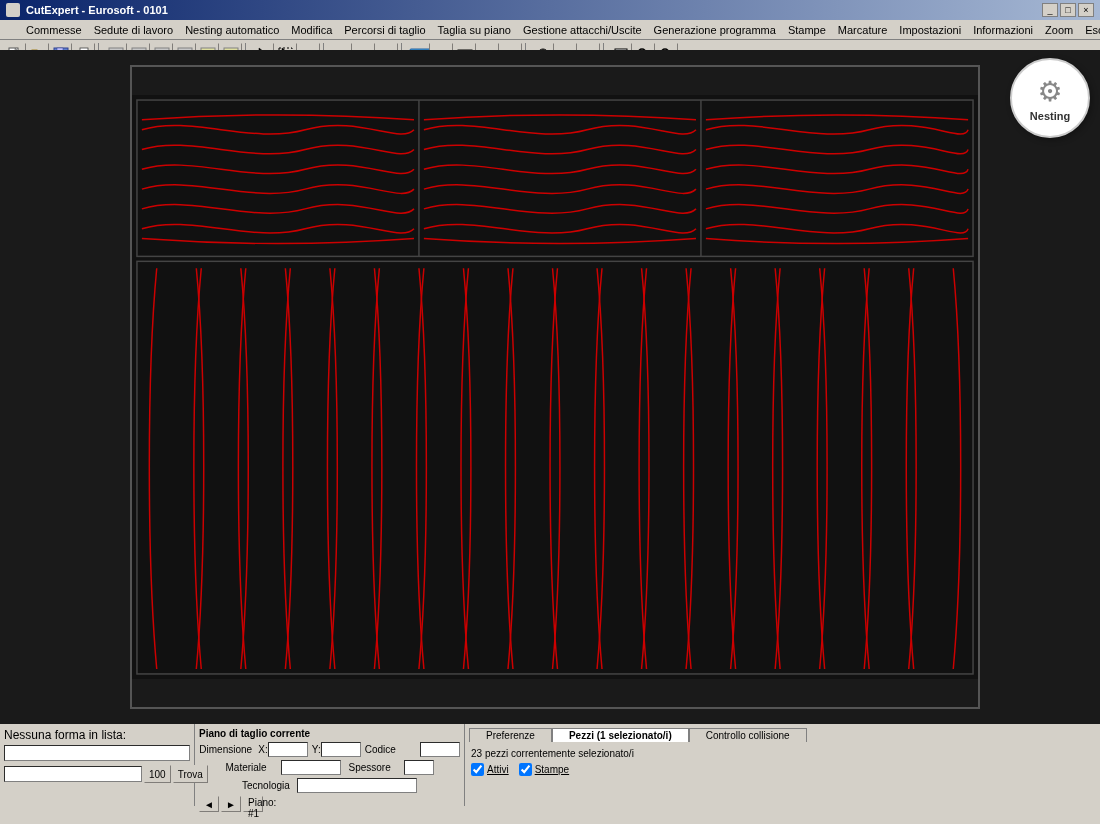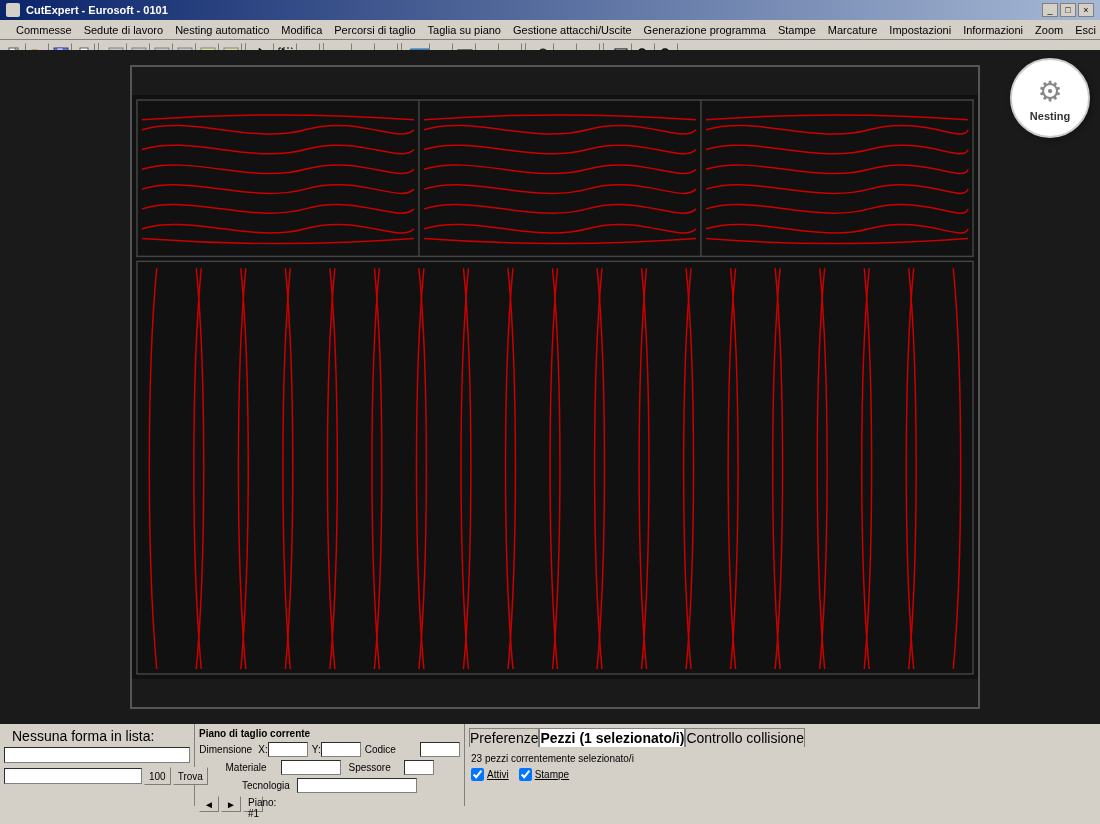--- a/index.html
+++ b/index.html
@@ -46,21 +46,21 @@
       padding: 0;
       line-height: 1;
     }
 
     
     #menu-bar {
       background: #d4d0c8;
       height: 20px;
       display: flex;
       align-items: center;
-      padding: 0 10px;
+      padding: 0 20px;
       border-bottom: 1px solid #808080;
     }
     .menu-item {
       padding: 2px 6px;
       font-size: 11px;
       cursor: pointer;
       white-space: nowrap;
     }
 
     
@@ -182,24 +182,23 @@
       padding: 4px;
       border-right: 1px solid #808080;
     }
     #left-info .form-row {
       display: flex;
       align-items: center;
       margin-bottom: 3px;
       font-size: 10px;
     }
     #left-info label {
-      font-size: 14px;
+      font-size: 12px;
       white-space: nowrap;
       margin-right: 3px;
-      margin-left: 8px;
     }
     #left-info input {
       flex: 1;
       height: 16px;
       border: 1px inset #808080;
       background: white;
       font-size: 10px;
       padding: 0 2px;
     }
 
@@ -251,22 +250,22 @@
     #right-info {
       flex: 1;
       padding: 4px;
     }
     #right-info .tabs {
       display: flex;
       gap: 0;
       margin-bottom: 4px;
     }
     #right-info .tab {
-      padding: 1px 0;
-      font-size: 14px;
+      padding: 1px 16px;
+      font-size: 10px;
       border: 1px solid #808080;
       border-bottom: none;
       background: #d4d0c8;
       cursor: pointer;
     }
     #right-info .tab.active {
       background: white;
       font-weight: bold;
     }
     #right-info .tab-content {

